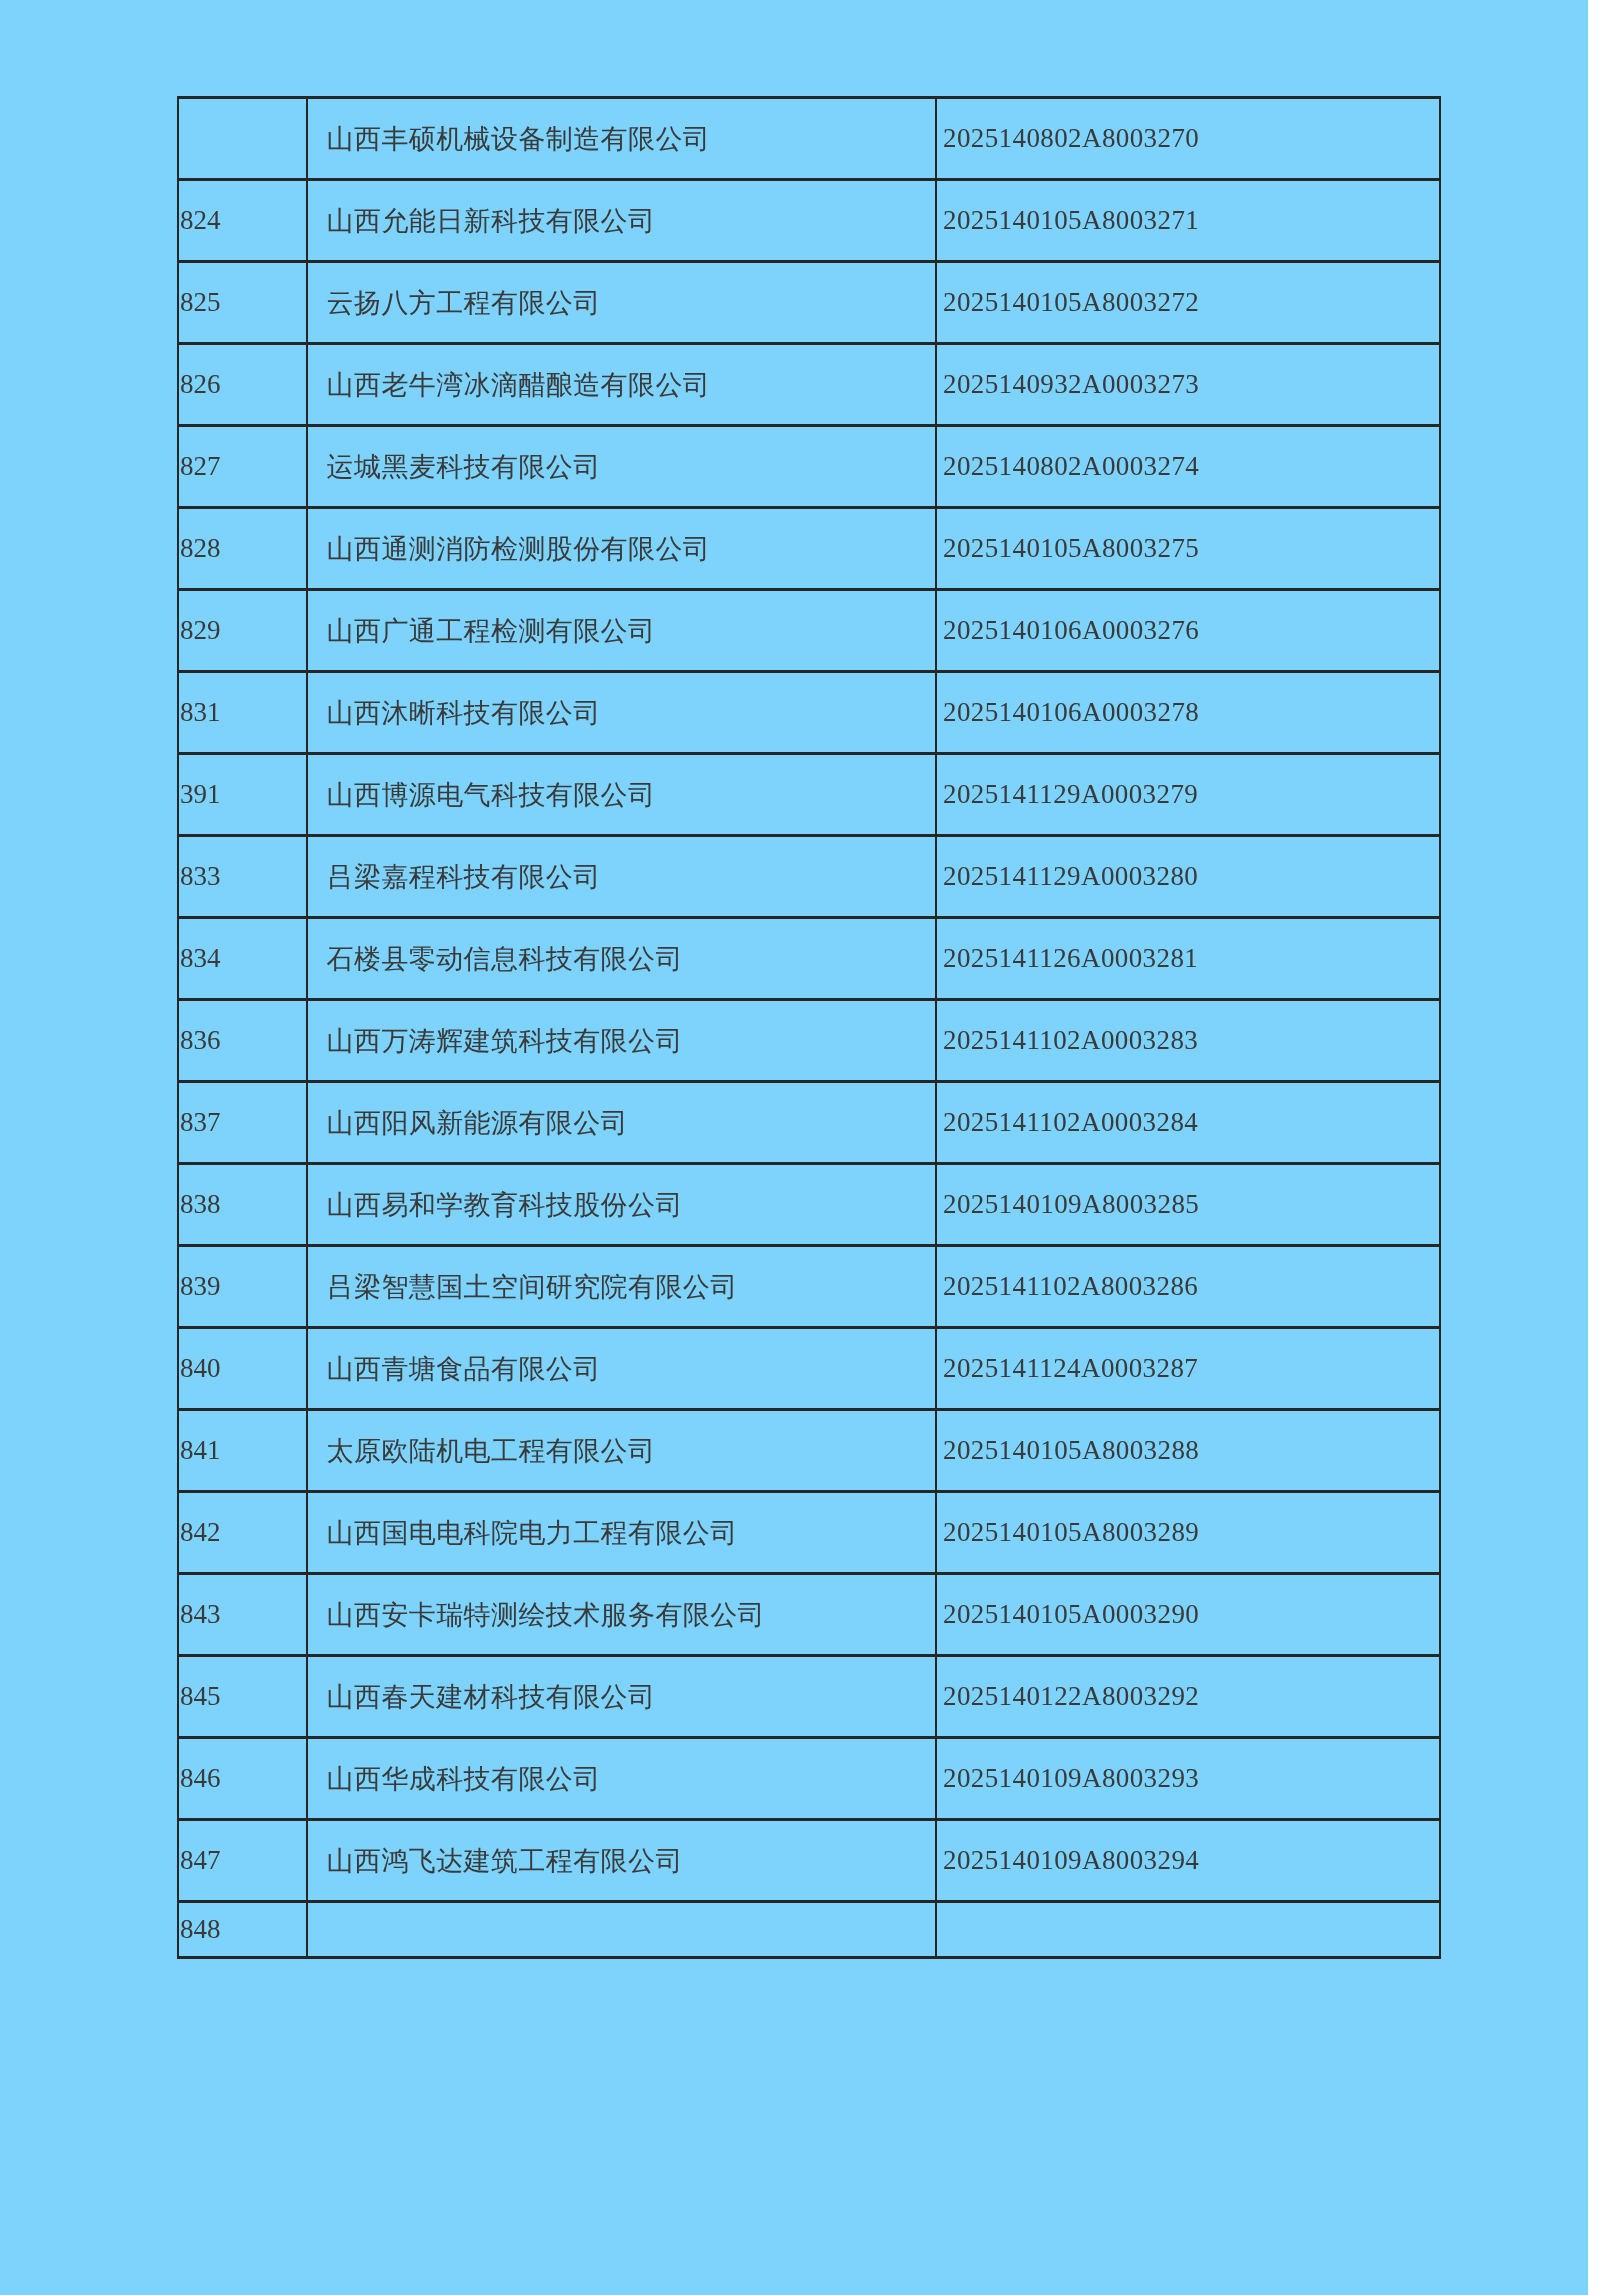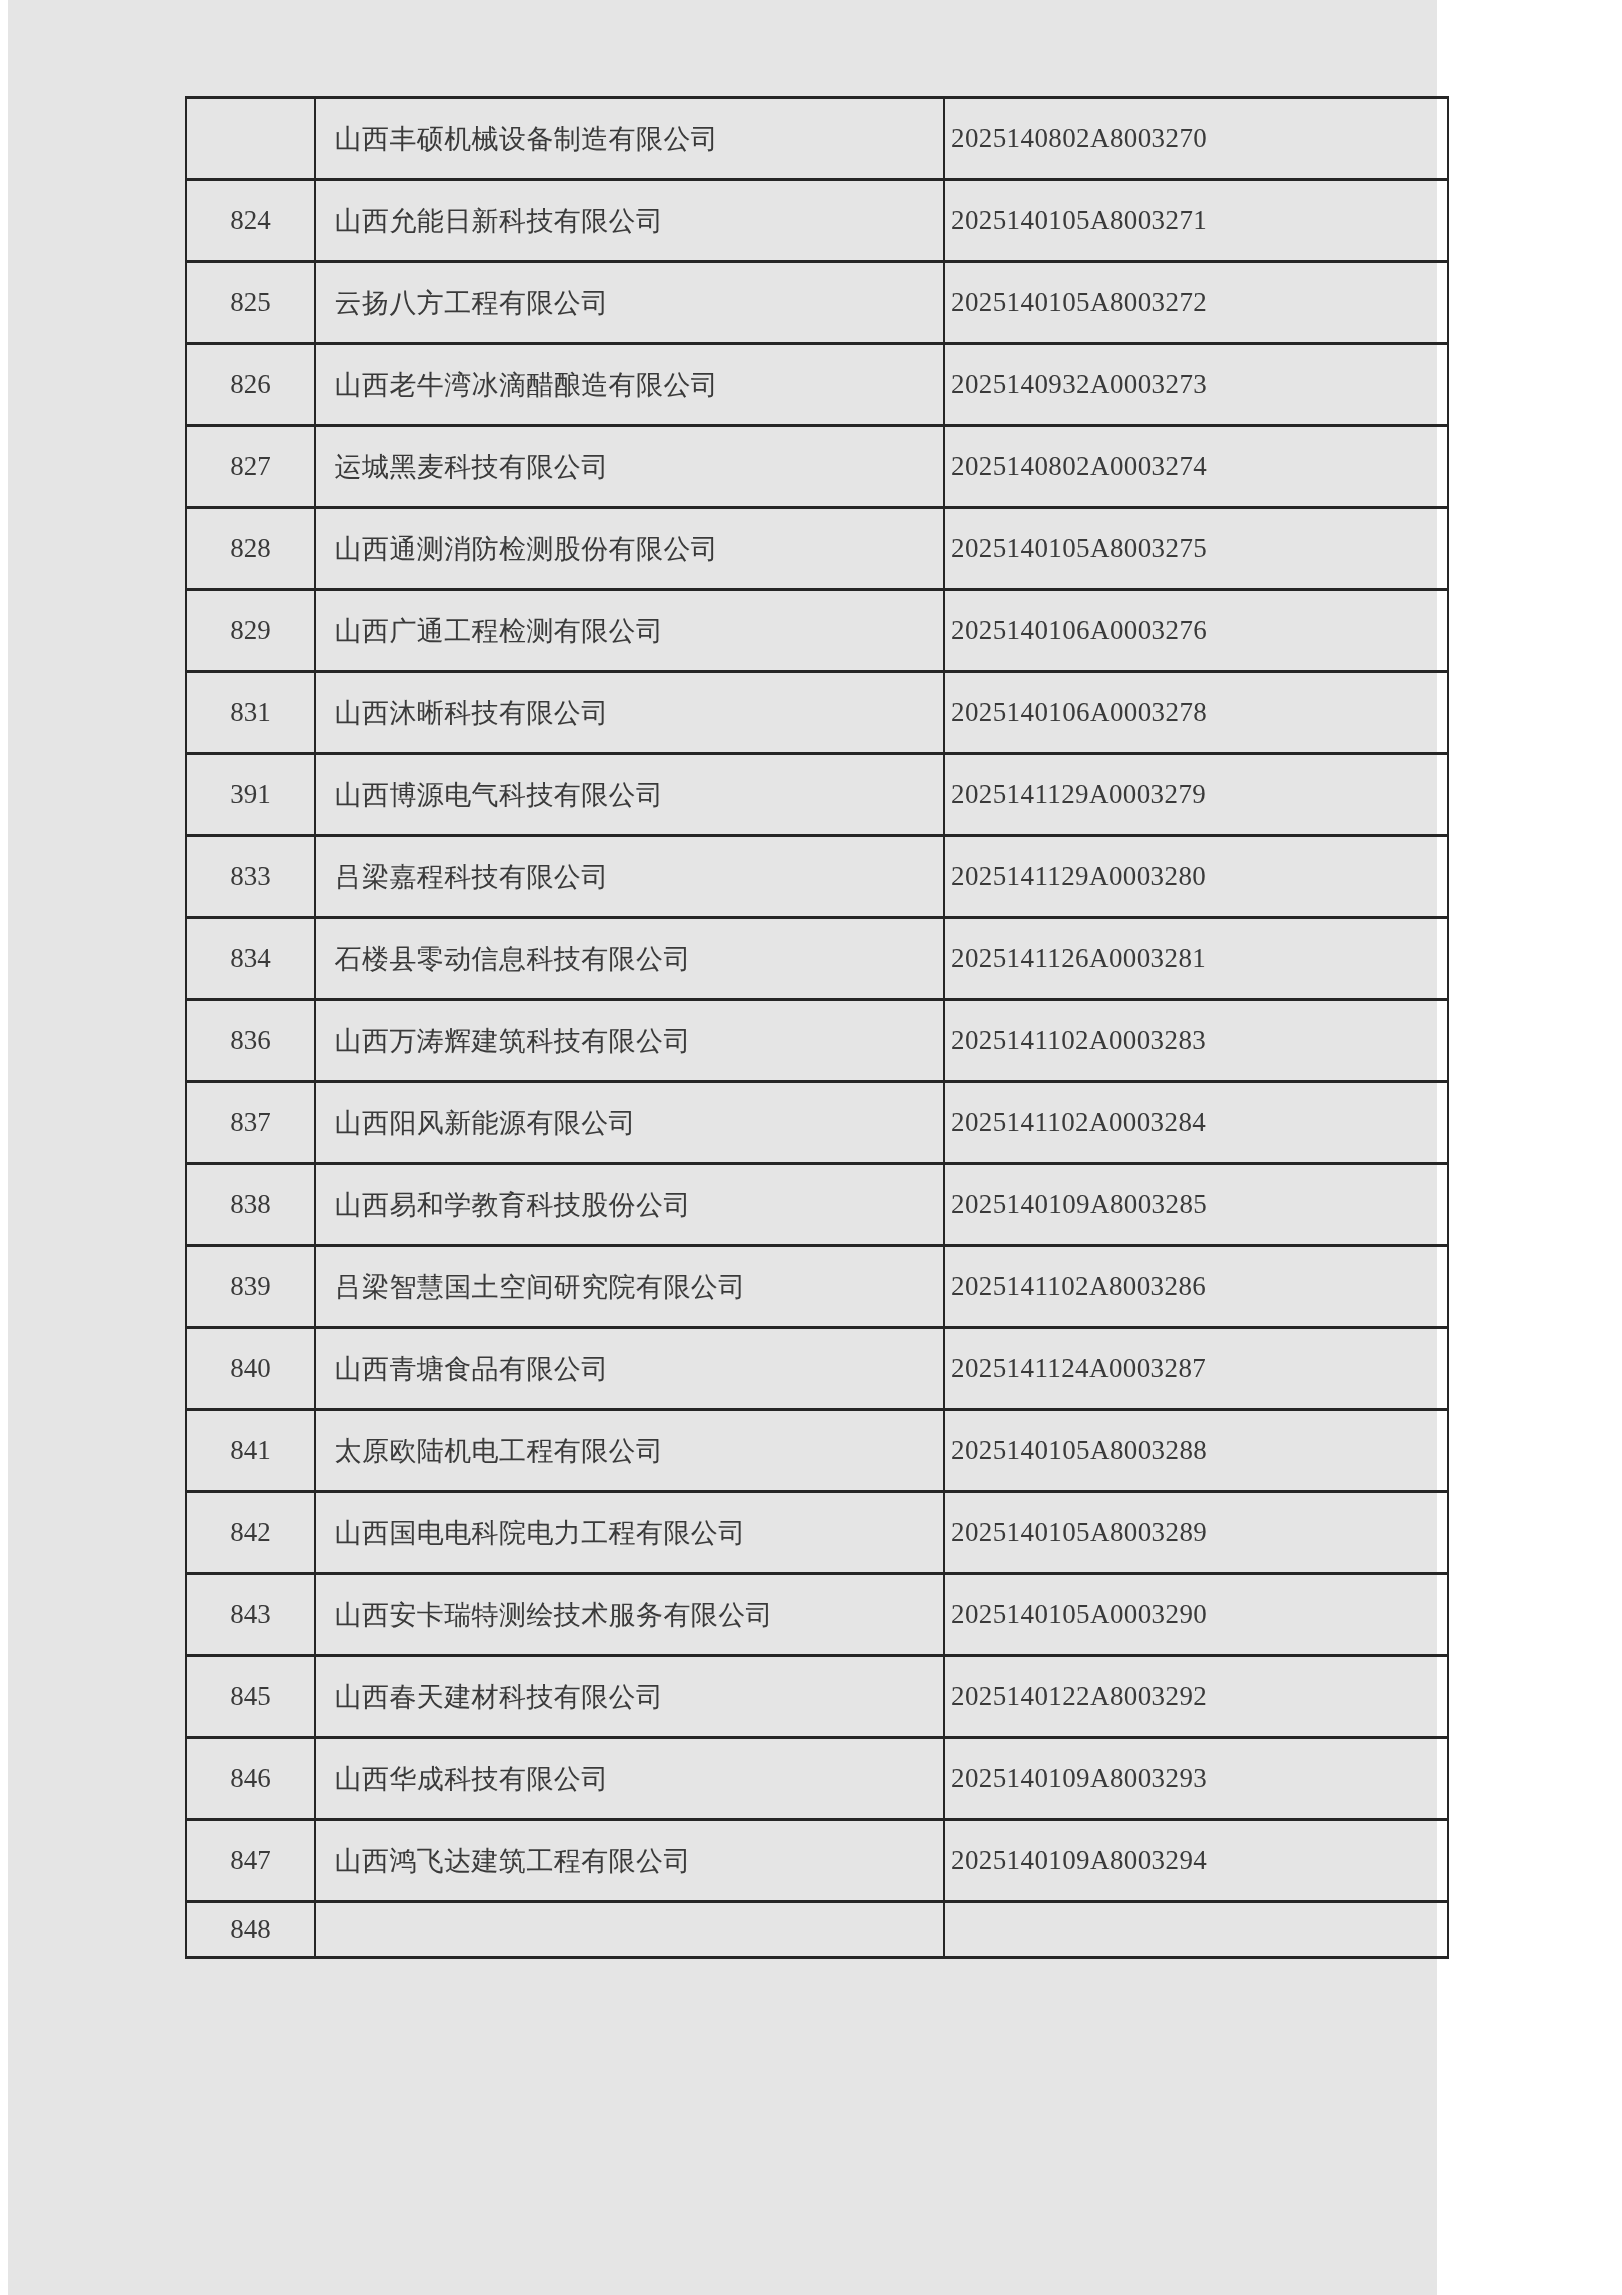--- a/index.html
+++ b/index.html
@@ -8,24 +8,24 @@
     background: #ffffff;
   }
   body {
     width: 1622px;
     height: 2295px;
     position: relative;
     font-family: "Liberation Serif", "DejaVu Serif", serif;
   }
   .page {
     position: absolute;
-    left: 8px; top: 0;
-    width: 1429px;
+    left: 0; top: 0;
+    width: 1588px;
     height: 2295px;
-    background: #e5e5e5;
+    background: #7dd3fc;
   }
   table.registry {
     position: absolute;
     left: 177px;
     top: 96px;
     width: 1262px;
     border-collapse: collapse;
     table-layout: fixed;
   }
   table.registry td {
@@ -39,21 +39,21 @@
     overflow: hidden;
     white-space: nowrap;
   }
   table.registry tr {
     height: 82px;
   }
   table.registry tr.short {
     height: 56px;
   }
   td.col-no {
-    text-align: center;
+    text-align: left;
   }
   td.col-company {
     padding-left: 18.6px;
     letter-spacing: 0.4px;
   }
   td.col-code {
     padding-left: 6px;
     letter-spacing: 0.4px;
   }
 </style>

